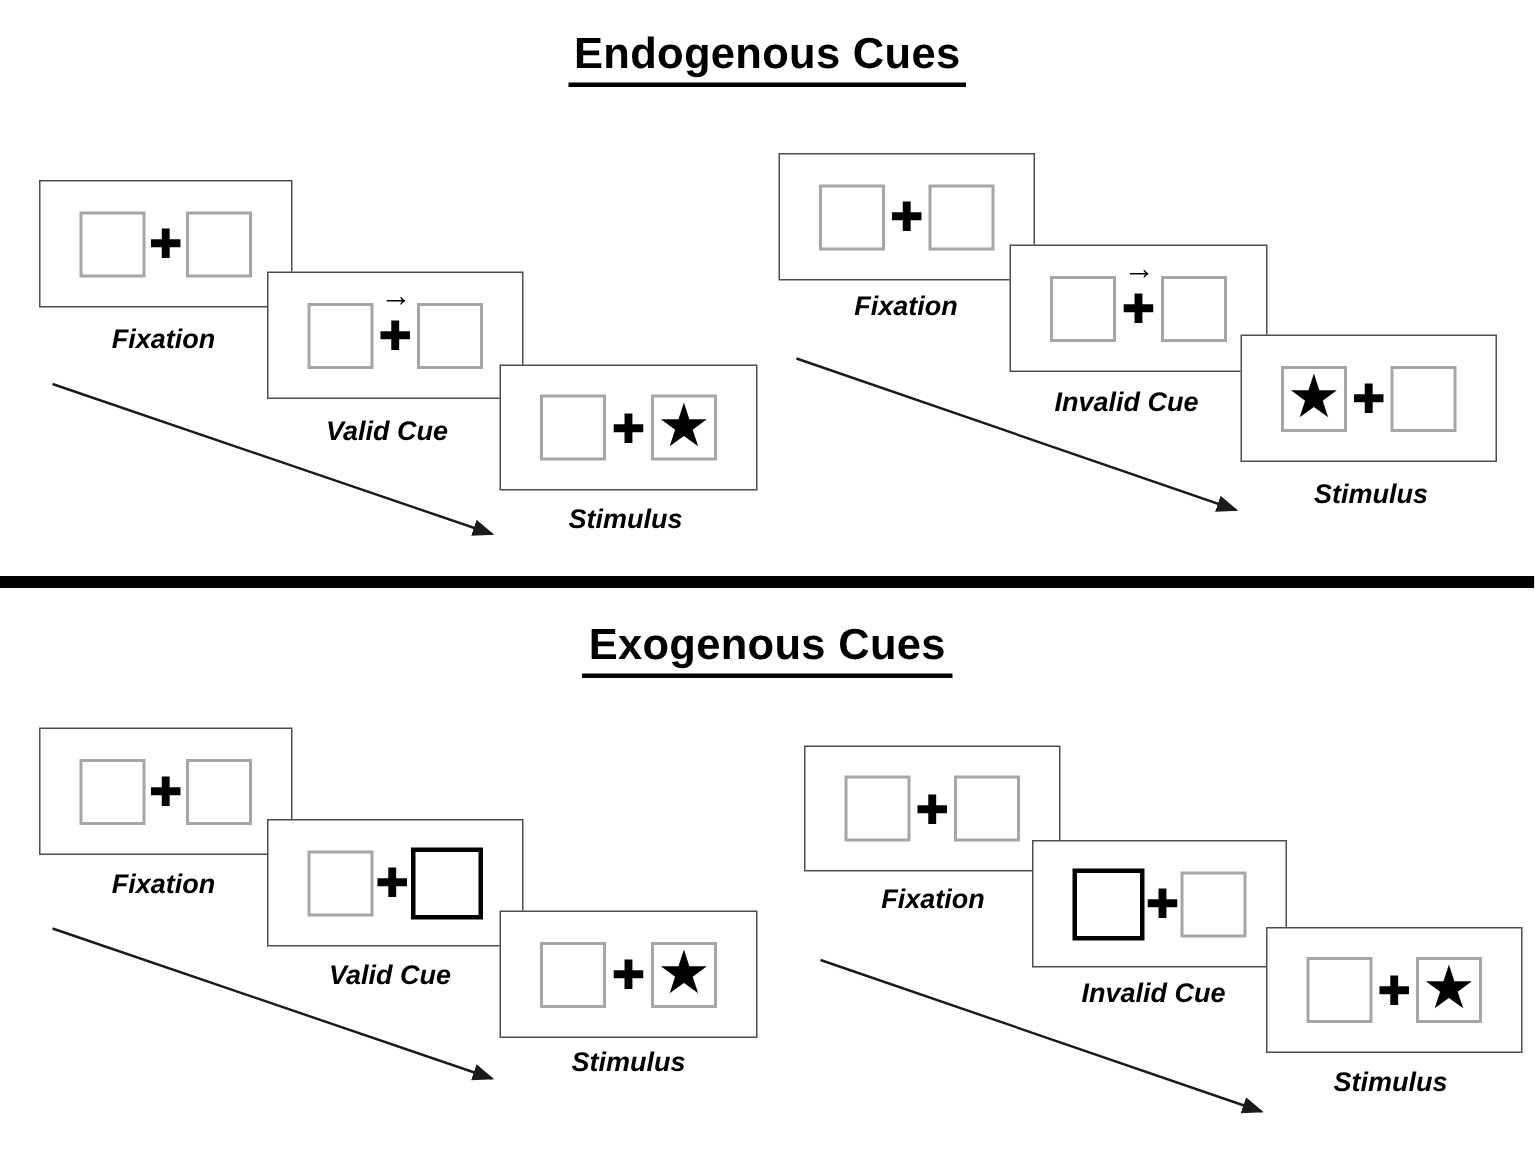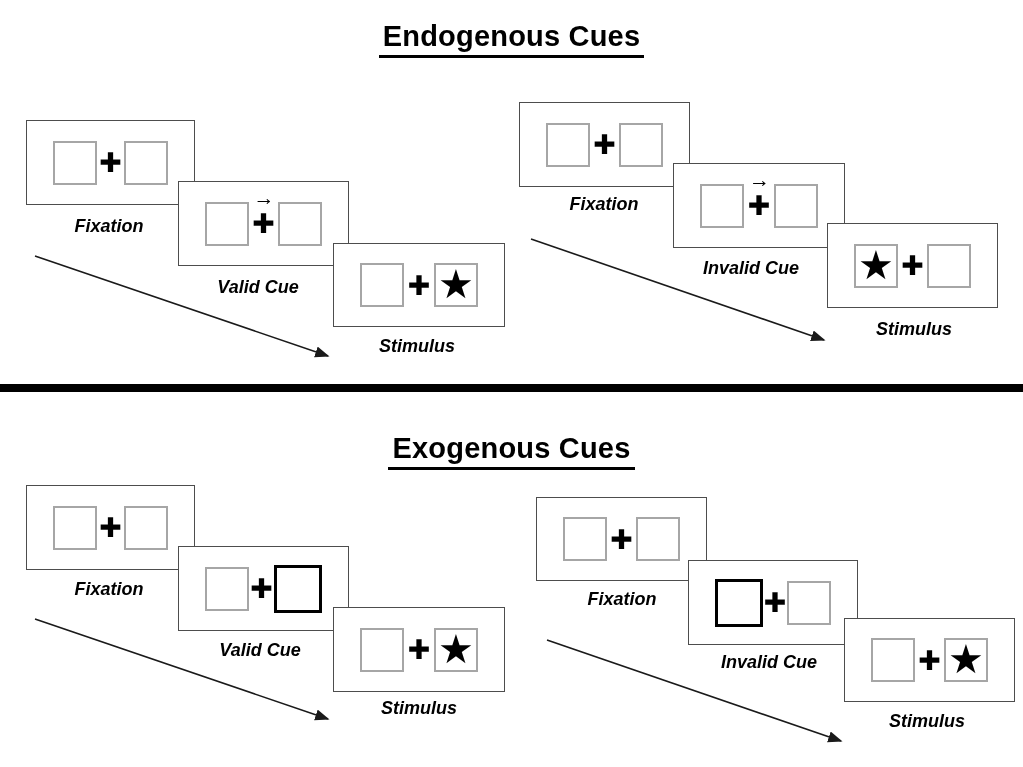--- a/index.html
+++ b/index.html
@@ -35,21 +35,21 @@
   svg.arrows line{stroke:#1a1a1a;stroke-width:1.6;}
 </style>
 </head>
 <body>
 
 <div id="stage">
 
   <div class="title" style="top:20px">
     <span class="title-text">Endogenous Cues</span>
   </div>
-  <div class="title" style="top:432px">
+  <div class="title" style="top:414px">
     <span class="title-text">Exogenous Cues</span>
   </div>
 
   <div class="divider"></div>
 
   <svg class="arrows" width="1023" height="767" viewBox="0 0 1023 767">
     <defs>
       <marker id="ah" markerWidth="11" markerHeight="9" refX="8" refY="3.5" orient="auto">
         <path d="M0,0 L9,3.5 L0,7 Z" fill="#1a1a1a"></path>
       </marker>

